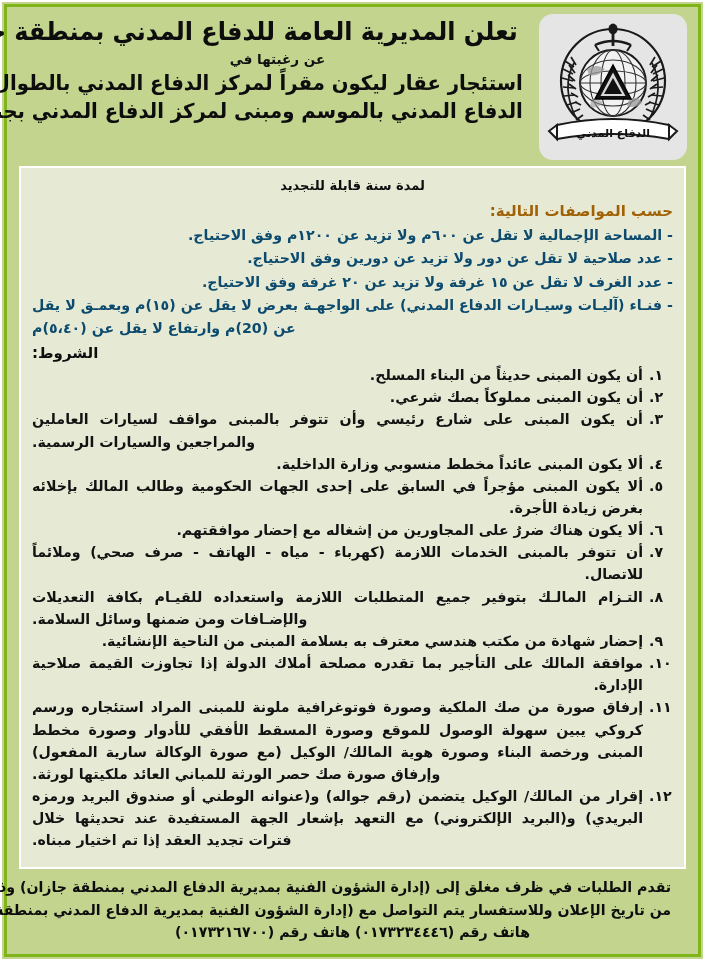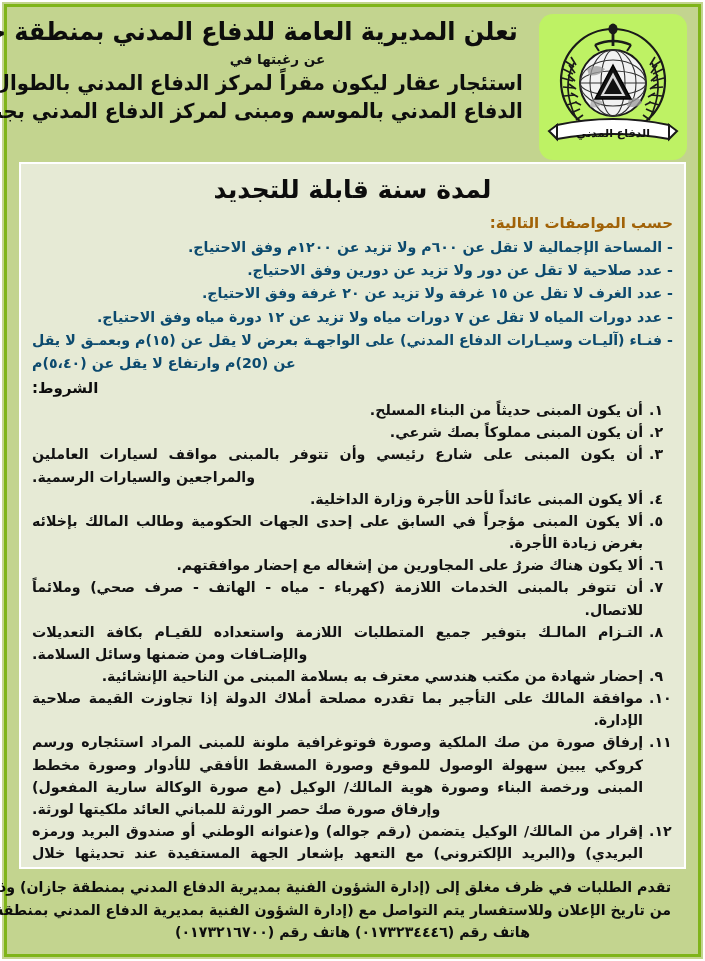--- a/index.html
+++ b/index.html
@@ -64,21 +64,21 @@
     flex-direction: row;
     align-items: flex-start;
     gap: 6px;
     min-height: 152px;
     box-sizing: border-box;
   }
   .logo-box {
     flex: 0 0 auto;
     width: 148px;
     height: 146px;
-    background: #bef264;
+    background: #e5e5e5;
     border-radius: 14px;
     display: flex;
     align-items: center;
     justify-content: center;
     overflow: hidden;
   }
   .logo-box svg { display: block; }
 
   .header-text {
     flex: 1 1 auto;
@@ -133,21 +133,21 @@
     flex: 1 1 auto;
     background: #e6ead5;
     border: 2px solid #ffffff;
     box-sizing: border-box;
     padding: 8px 11px 6px 11px;
     overflow: hidden;
   }
 
   .duration {
     text-align: center;
-    font-size: 25px;
+    font-size: 13px;
     font-weight: bold;
     color: #0d0d0d;
     line-height: 1.3;
     margin: 2px 0 7px 0;
     letter-spacing: -0.3px;
   }
   .specs-heading {
     text-align: right;
     font-size: 15px;
     font-weight: bold;
@@ -296,42 +296,41 @@
       <div class="body-panel">
 
         <div class="duration">لمدة سنة قابلة للتجديد</div>
 
         <div class="specs-heading">حسب المواصفات التالية:</div>
 
         <ul class="spec-list">
           <li class="spec-item">- المساحة الإجمالية لا تقل عن ٦٠٠م ولا تزيد عن ١٢٠٠م وفق الاحتياج.</li>
           <li class="spec-item">- عدد صلاحية لا تقل عن دور ولا تزيد عن دورين وفق الاحتياج.</li>
           <li class="spec-item">- عدد الغرف لا تقل عن ١٥ غرفة ولا تزيد عن ٢٠ غرفة وفق الاحتياج.</li>
-          <li class="spec-item">- عدد دورات المياه لا تقل عن ٧ دورات مياه ولا تزيد عن ١٢ دورة مياه وفق الاحتياج.</li>
           <li class="spec-item center-last">- فنـاء (آليـات وسيـارات الدفاع المدني) على الواجهـة بعرض لا يقل عن (١٥)م وبعمـق لا يقل عن (20)م وارتفاع لا يقل عن (٥،٤٠)م</li>
         </ul>
 
         <div class="conditions-heading">الشروط:</div>
 
         <ul class="cond-list">
           <li class="cond-row">
             <span class="cond-num">١.</span>
             <span class="cond-text">أن يكون المبنى حديثاً من البناء المسلح.</span>
           </li>
           <li class="cond-row">
             <span class="cond-num">٢.</span>
             <span class="cond-text">أن يكون المبنى مملوكاً بصك شرعي.</span>
           </li>
           <li class="cond-row long">
             <span class="cond-num">٣.</span>
             <span class="cond-text">أن يكون المبنى على شارع رئيسي وأن تتوفر بالمبنى مواقف لسيارات العاملين والمراجعين والسيارات الرسمية.</span>
           </li>
           <li class="cond-row">
             <span class="cond-num">٤.</span>
-            <span class="cond-text">ألا يكون المبنى عائداً لأحد الأجرة وزارة الداخلية.</span>
+            <span class="cond-text">ألا يكون المبنى عائداً مخطط منسوبي وزارة الداخلية.</span>
           </li>
           <li class="cond-row">
             <span class="cond-num">٥.</span>
             <span class="cond-text">ألا يكون المبنى مؤجراً في السابق على إحدى الجهات الحكومية وطالب المالك بإخلائه بغرض زيادة الأجرة.</span>
           </li>
           <li class="cond-row">
             <span class="cond-num">٦.</span>
             <span class="cond-text">ألا يكون هناك ضررُ على المجاورين من إشغاله مع إحضار موافقتهم.</span>
           </li>
           <li class="cond-row">

